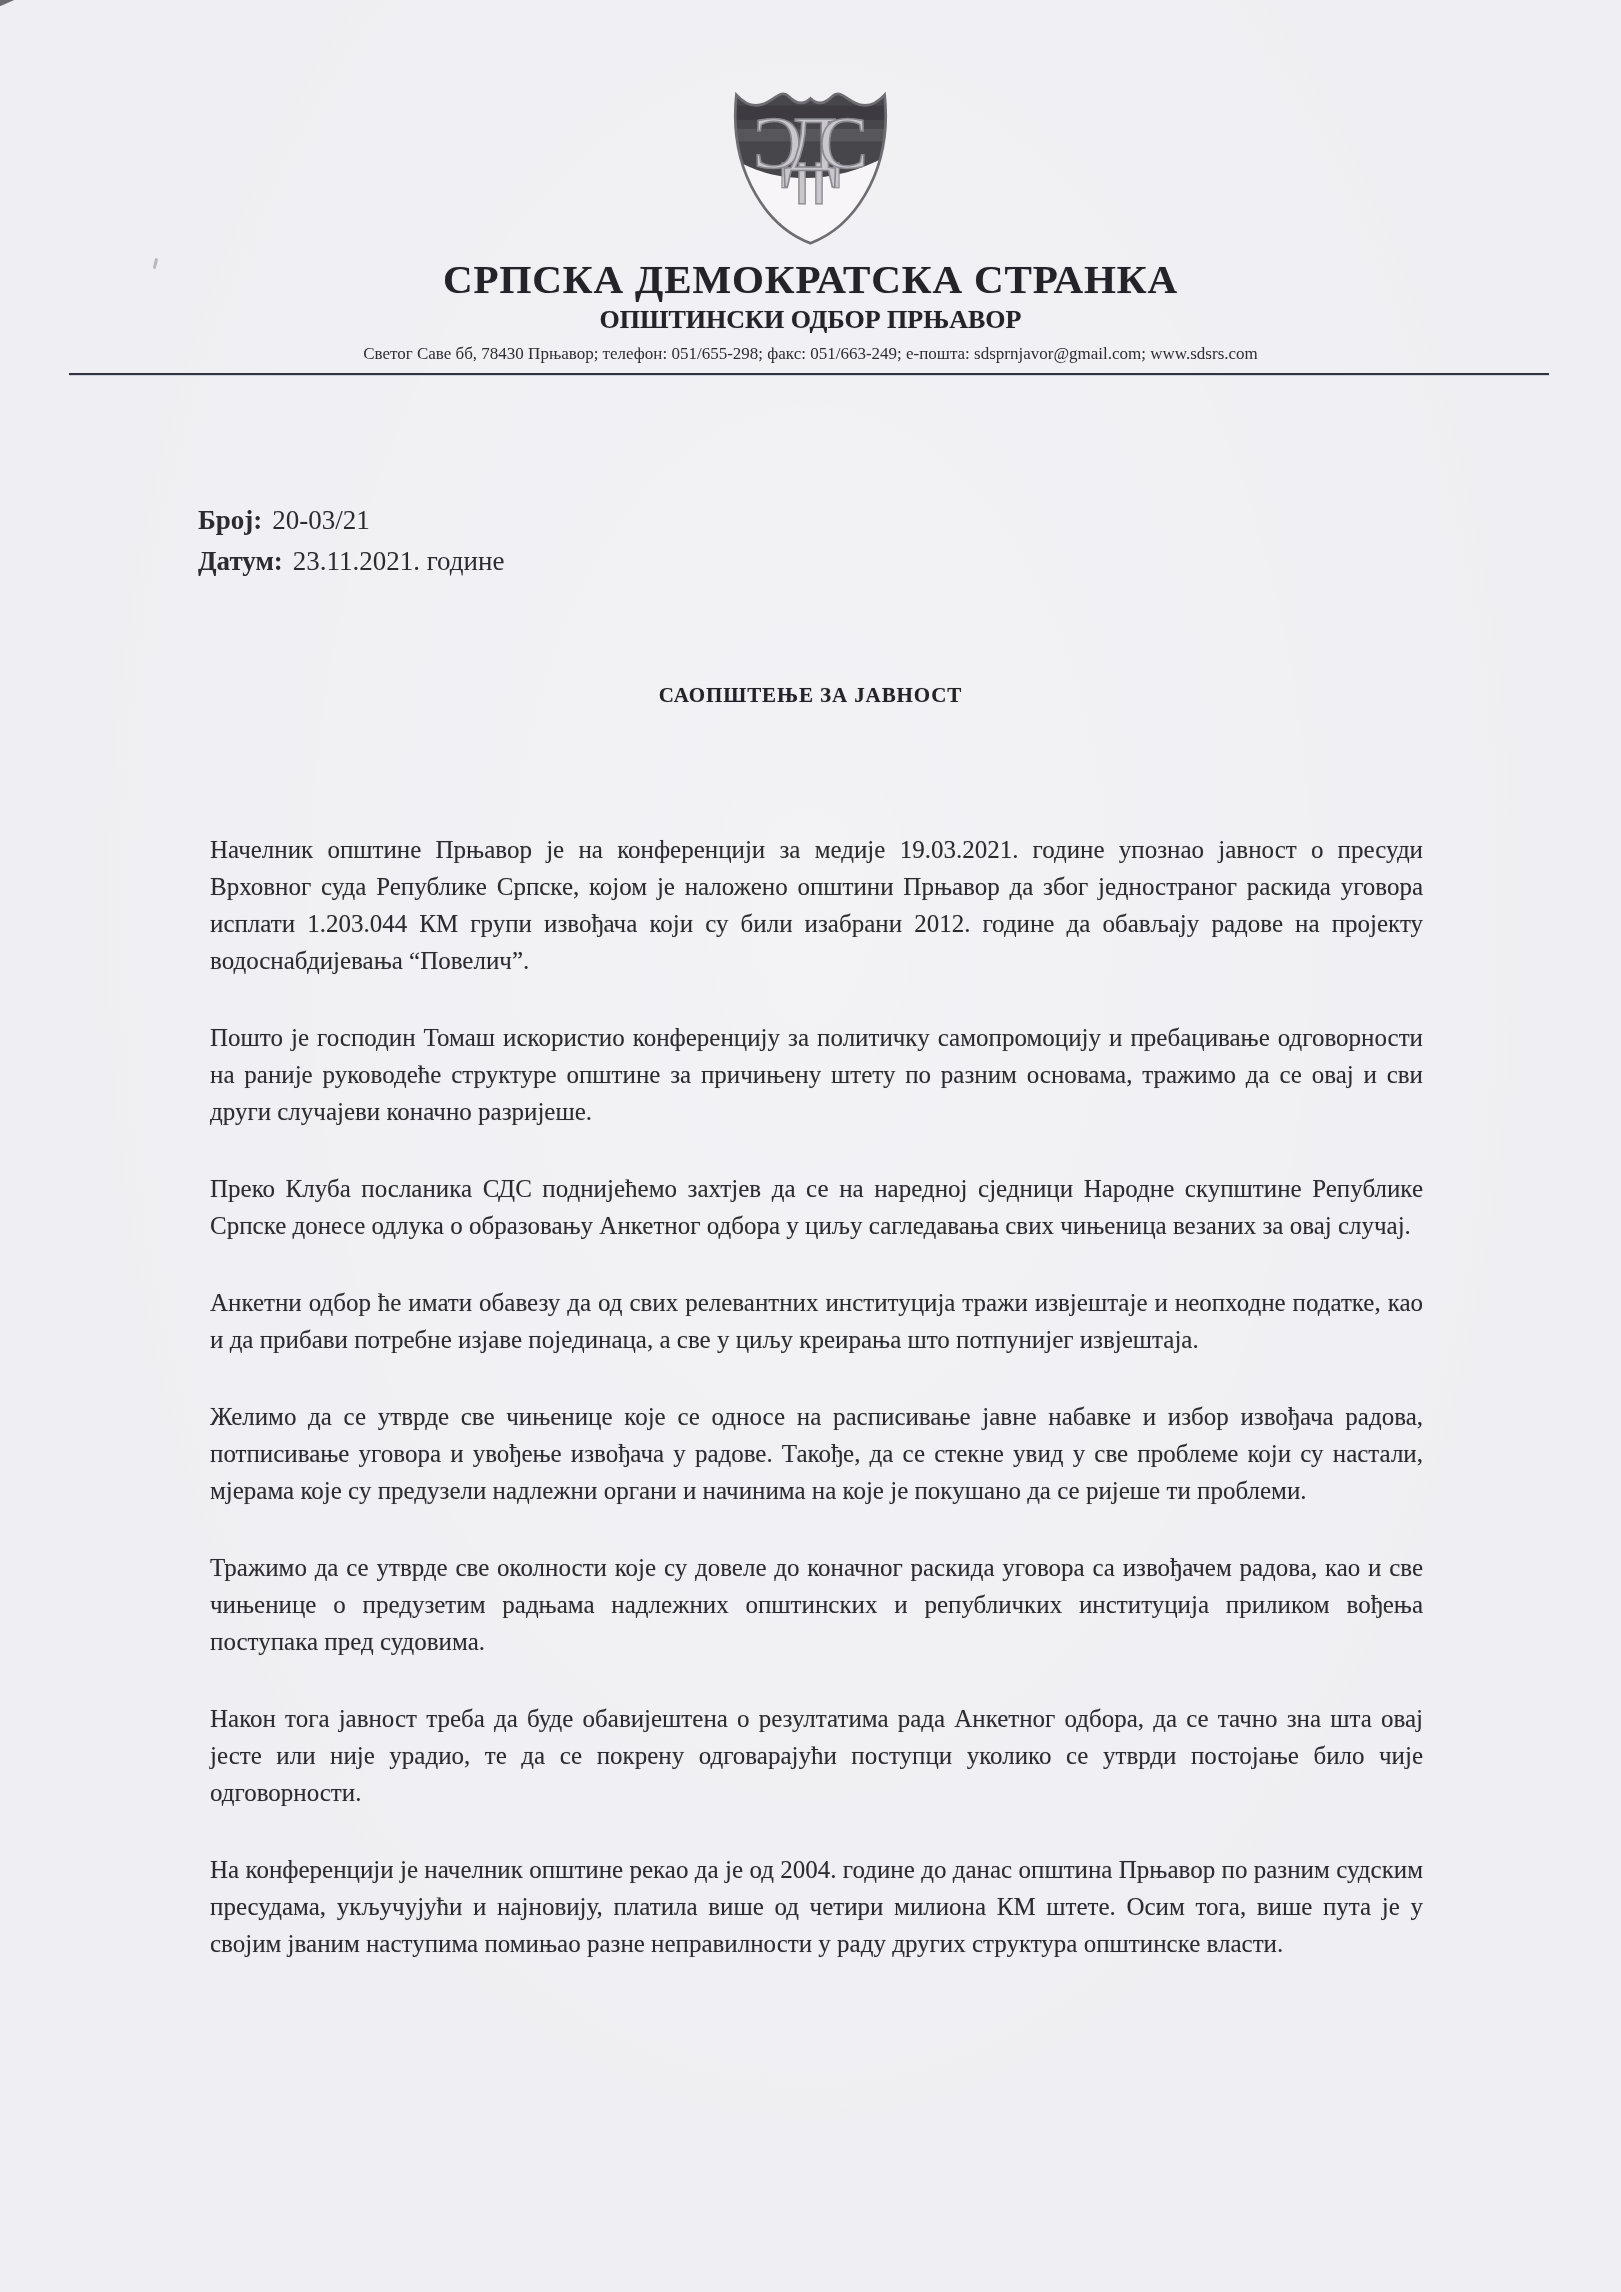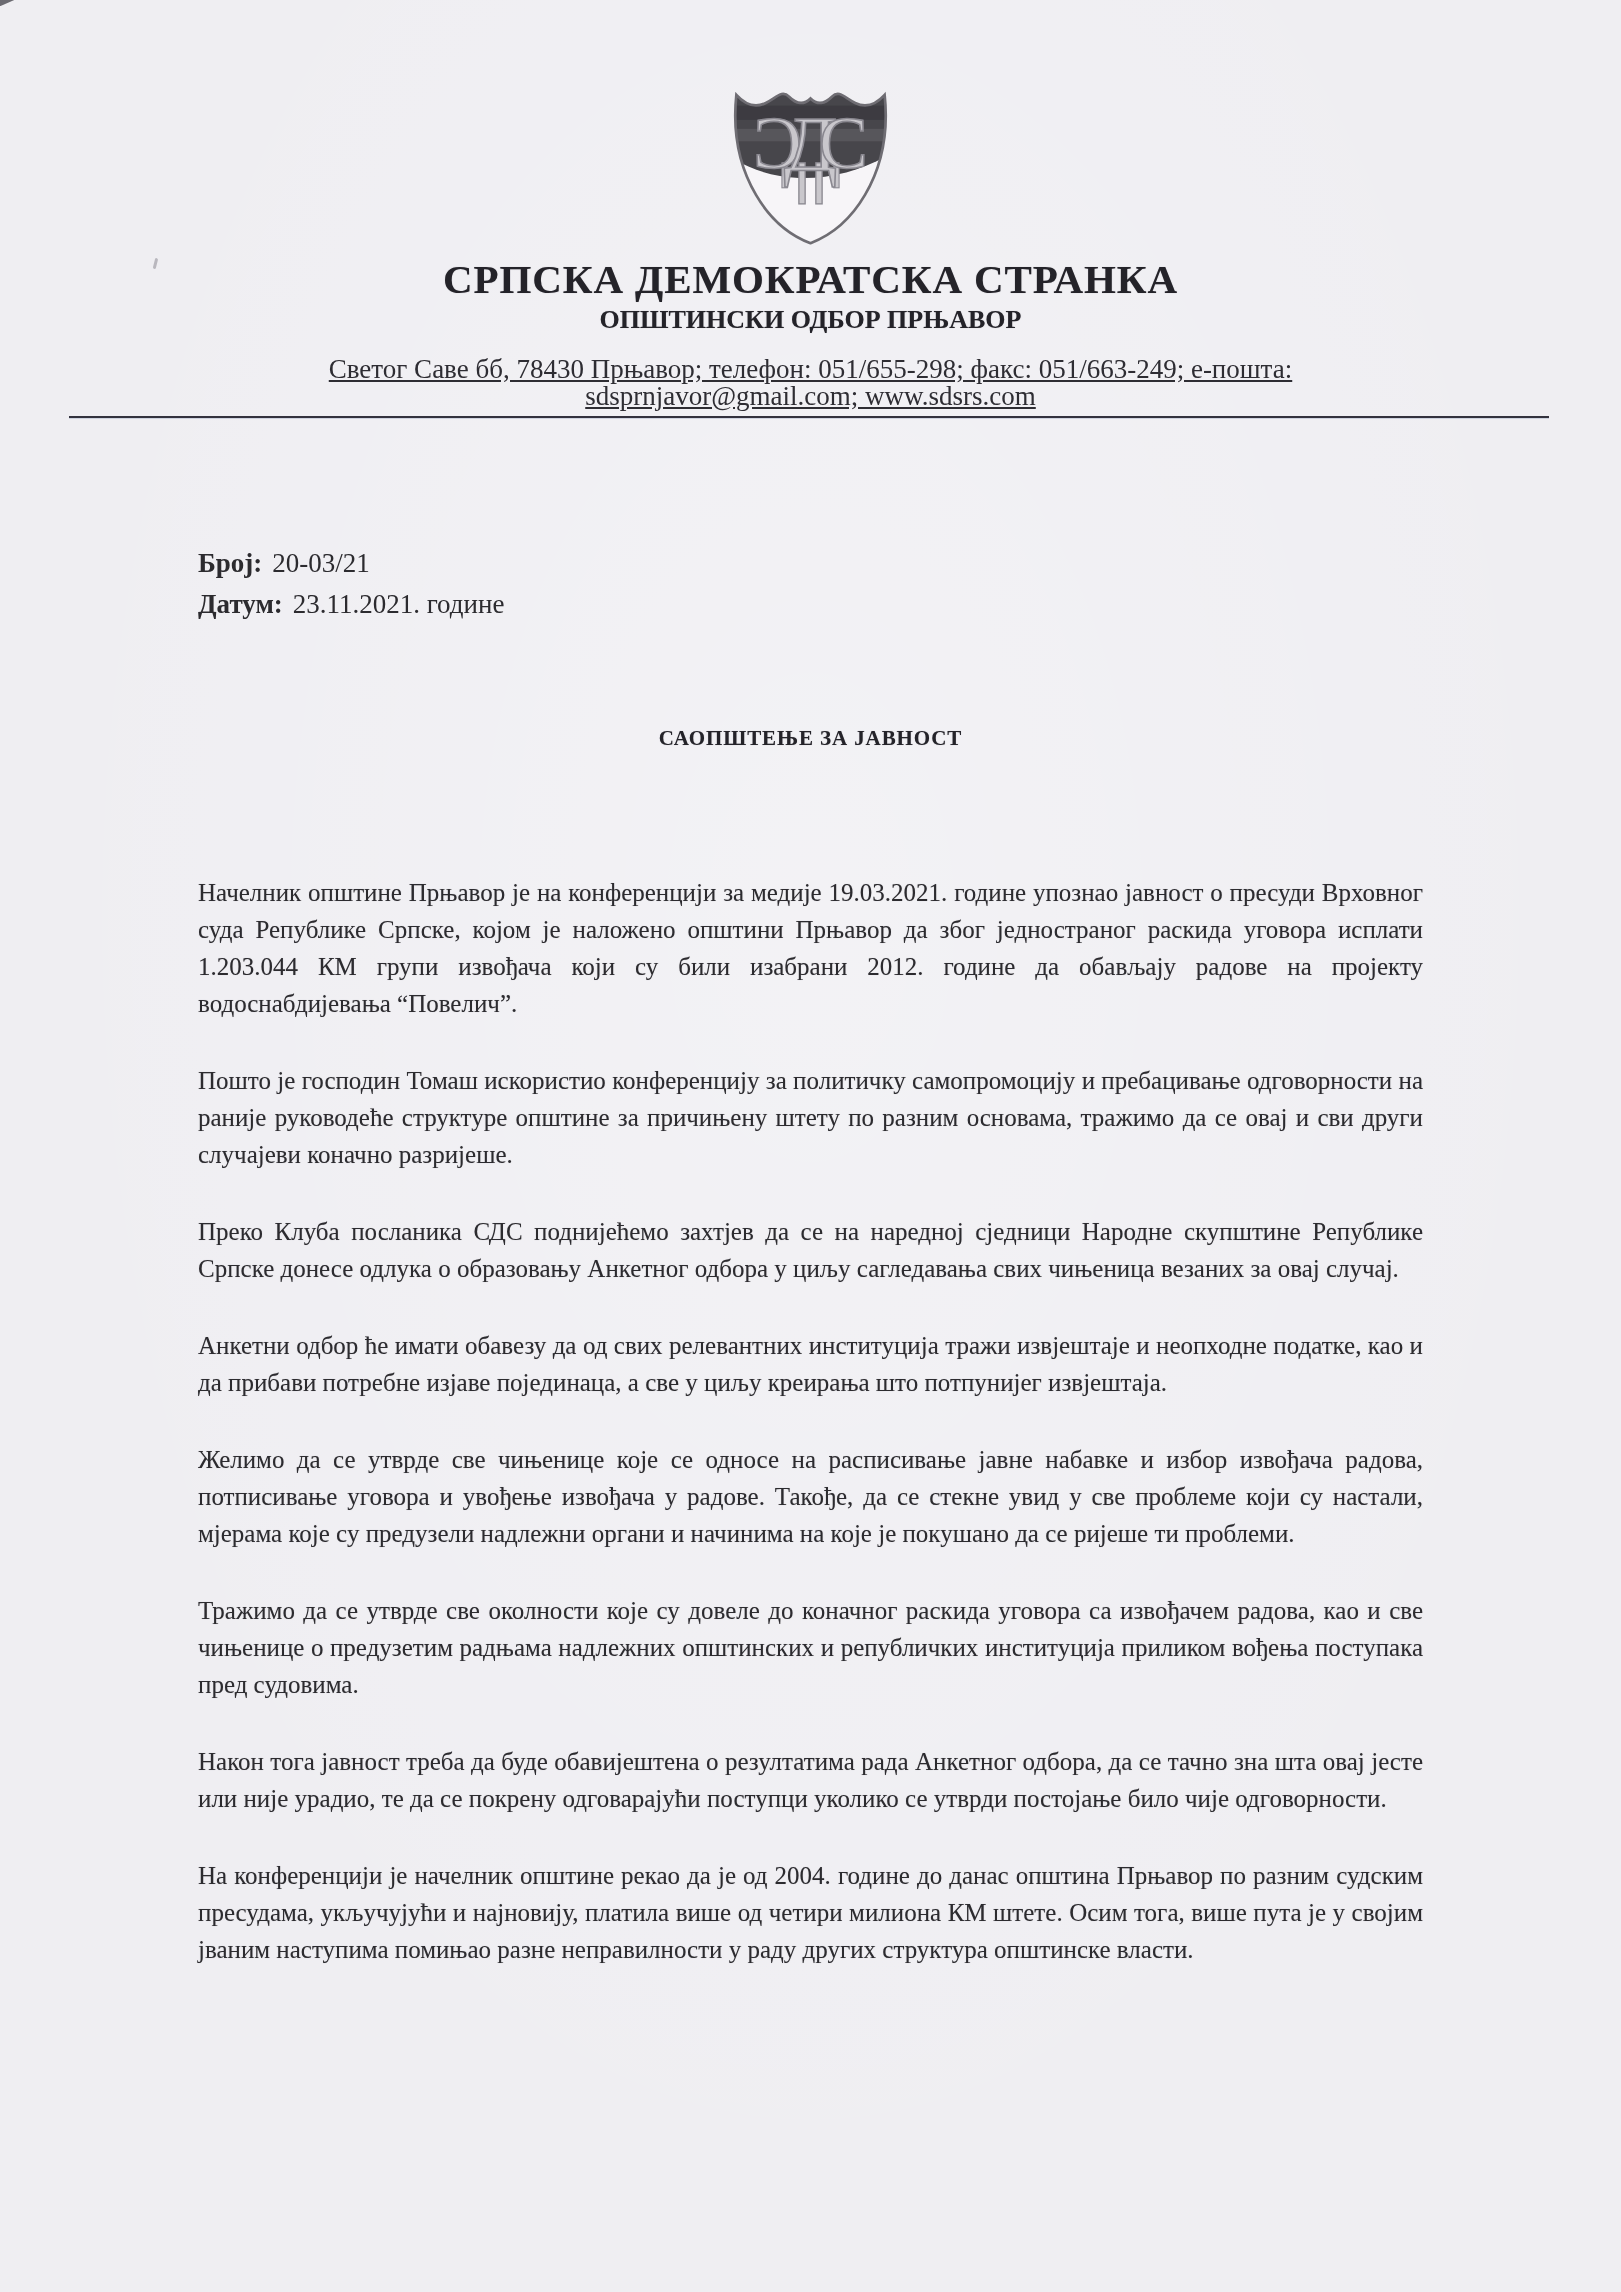--- a/index.html
+++ b/index.html
@@ -35,25 +35,24 @@
     text-shadow: 0 0 0.9px rgba(40,38,48,0.35);
   }
   .board-name {
     margin: 1.8px 0 0;
     font-size: 26px; font-weight: bold;
     line-height: 38px;
     color: #242329;
     text-shadow: 0 0 0.9px rgba(40,38,48,0.35);
   }
   .contact-line {
-    margin: 17px 0 0;
-    font-size: 27px;
+    margin: 1px 0 0;
+    font-size: 17px;
     line-height: 27px;
     color: #2e2d33;
-    text-decoration: underline;
   }
   .letterhead-rule {
     height: 0;
     margin: 6.3px -126px 0 -129px;   
     border-top: 2.7px solid #33323e;
     box-shadow: 0 0.9px 0 rgba(90,110,160,0.25);
   }
   .meta { margin: 125px 0 13px; }
   .meta p {
     margin: 0;
@@ -66,21 +65,21 @@
     margin: 93px 0 0;
     text-align: center;
     font-size: 21px; font-weight: bold;
     line-height: 41px;
     letter-spacing: 0.9px;
     color: #242329;
     text-shadow: 0 0 0.9px rgba(40,38,48,0.35);
   }
   .bodytext { margin-top: 115px; }
   .bodytext p {
-    margin: 0 0 40px 0;
+    margin: 0 0 40px 12px;
     font-size: 25px;
     line-height: 37px;
     text-align: justify;
     text-shadow: 0 0 0.9px rgba(44,43,52,0.25);
   }
   
   .corner-sliver {
     position: absolute; top: 0; left: 0;
     width: 14.3px; height: 6.3px;
     background: #4a4950;

